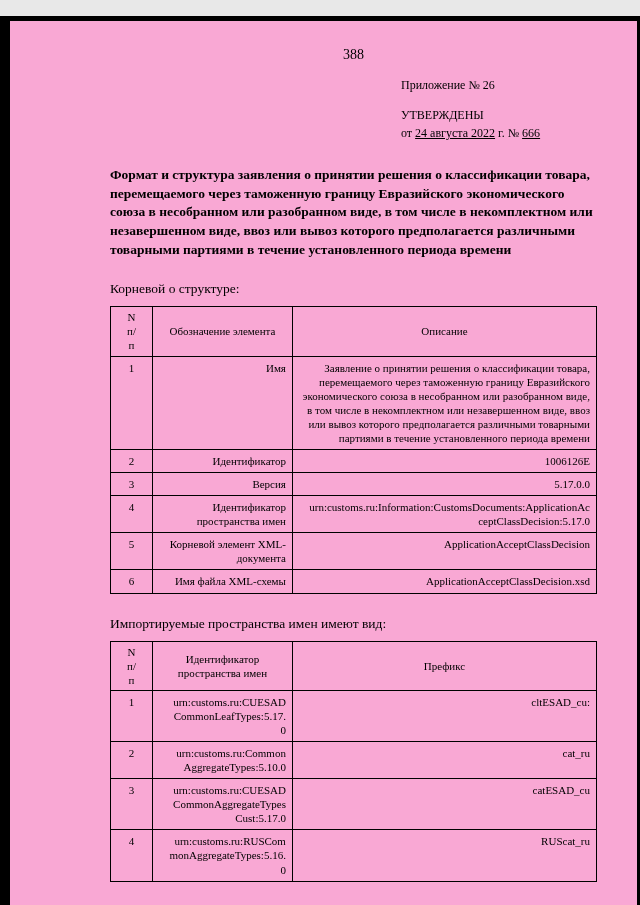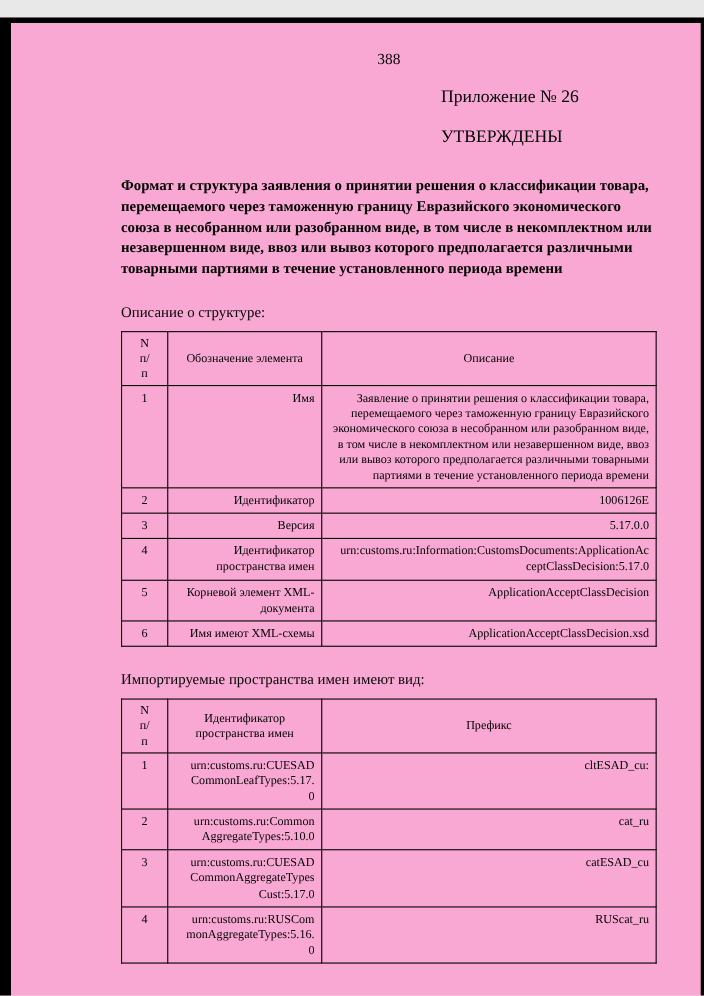--- a/index.html
+++ b/index.html
@@ -16,21 +16,21 @@
     border-top:5px solid #000;
     border-right:3px solid #000;
     border-bottom:7px solid #000;
     overflow:hidden;
     margin-top:16px;
   }
   .content { padding: 26px 40px 0 100px; }
   .page-number { text-align:center; font-size:14px; }
   .approval-block {
     width:196px; margin-left:auto; margin-top:14px;
-    font-size:16px; line-height:1.45;
+    font-size:12px; line-height:1.45;
   }
   .appendix { margin-bottom:13px; }
   .approved { font-weight:normal; }
   .u { text-decoration:underline; }
   .doc-title {
     margin-top:24px; font-weight:bold; text-align:left;
     font-size:13.5px; line-height:1.38;
   }
   .section-label { margin-top:22px; font-size:13.5px; }
   table.tbl {
@@ -55,25 +55,31 @@
 <body>
 
 <div class="page">
   <div class="content">
 
     <div class="page-number">388</div>
 
     <div class="approval-block">
       <div class="appendix">Приложение № 26</div>
       <div class="approved">УТВЕРЖДЕНЫ</div>
+      <div>
+        <span>от</span>
+        <span class="u">24 августа 2022</span>
+        <span>г. №</span>
+        <span class="u">666</span>
+      </div>
     </div>
 
     <div class="doc-title">Формат и структура заявления о принятии решения о классификации товара, перемещаемого через таможенную границу Евразийского экономического союза в несобранном или разобранном виде, в том числе в некомплектном или незавершенном виде, ввоз или вывоз которого предполагается различными товарными партиями в течение установленного периода времени</div>
 
-    <div class="section-label">Описание о структуре:</div>
+    <div class="section-label">Корневой о структуре:</div>
 
     <table class="tbl">
       <colgroup>
           <col class="col-num">
           <col class="col-name">
           <col>
         </colgroup>
       <thead>
         <tr>
           <th>N п/п</th>
@@ -102,21 +108,21 @@
           <td>Идентификатор пространства имен</td>
           <td class="break">urn:customs.ru:Information:CustomsDocuments:ApplicationAcceptClassDecision:5.17.0</td>
         </tr>
         <tr>
           <td class="num">5</td>
           <td>Корневой элемент XML-документа</td>
           <td>ApplicationAcceptClassDecision</td>
         </tr>
         <tr>
           <td class="num">6</td>
-          <td>Имя имеют XML-схемы</td>
+          <td>Имя файла XML-схемы</td>
           <td>ApplicationAcceptClassDecision.xsd</td>
         </tr>
       </tbody>
     </table>
 
     <div class="section-label">Импортируемые пространства имен имеют вид:</div>
 
     <table class="tbl">
       <colgroup>
           <col class="col-num">

